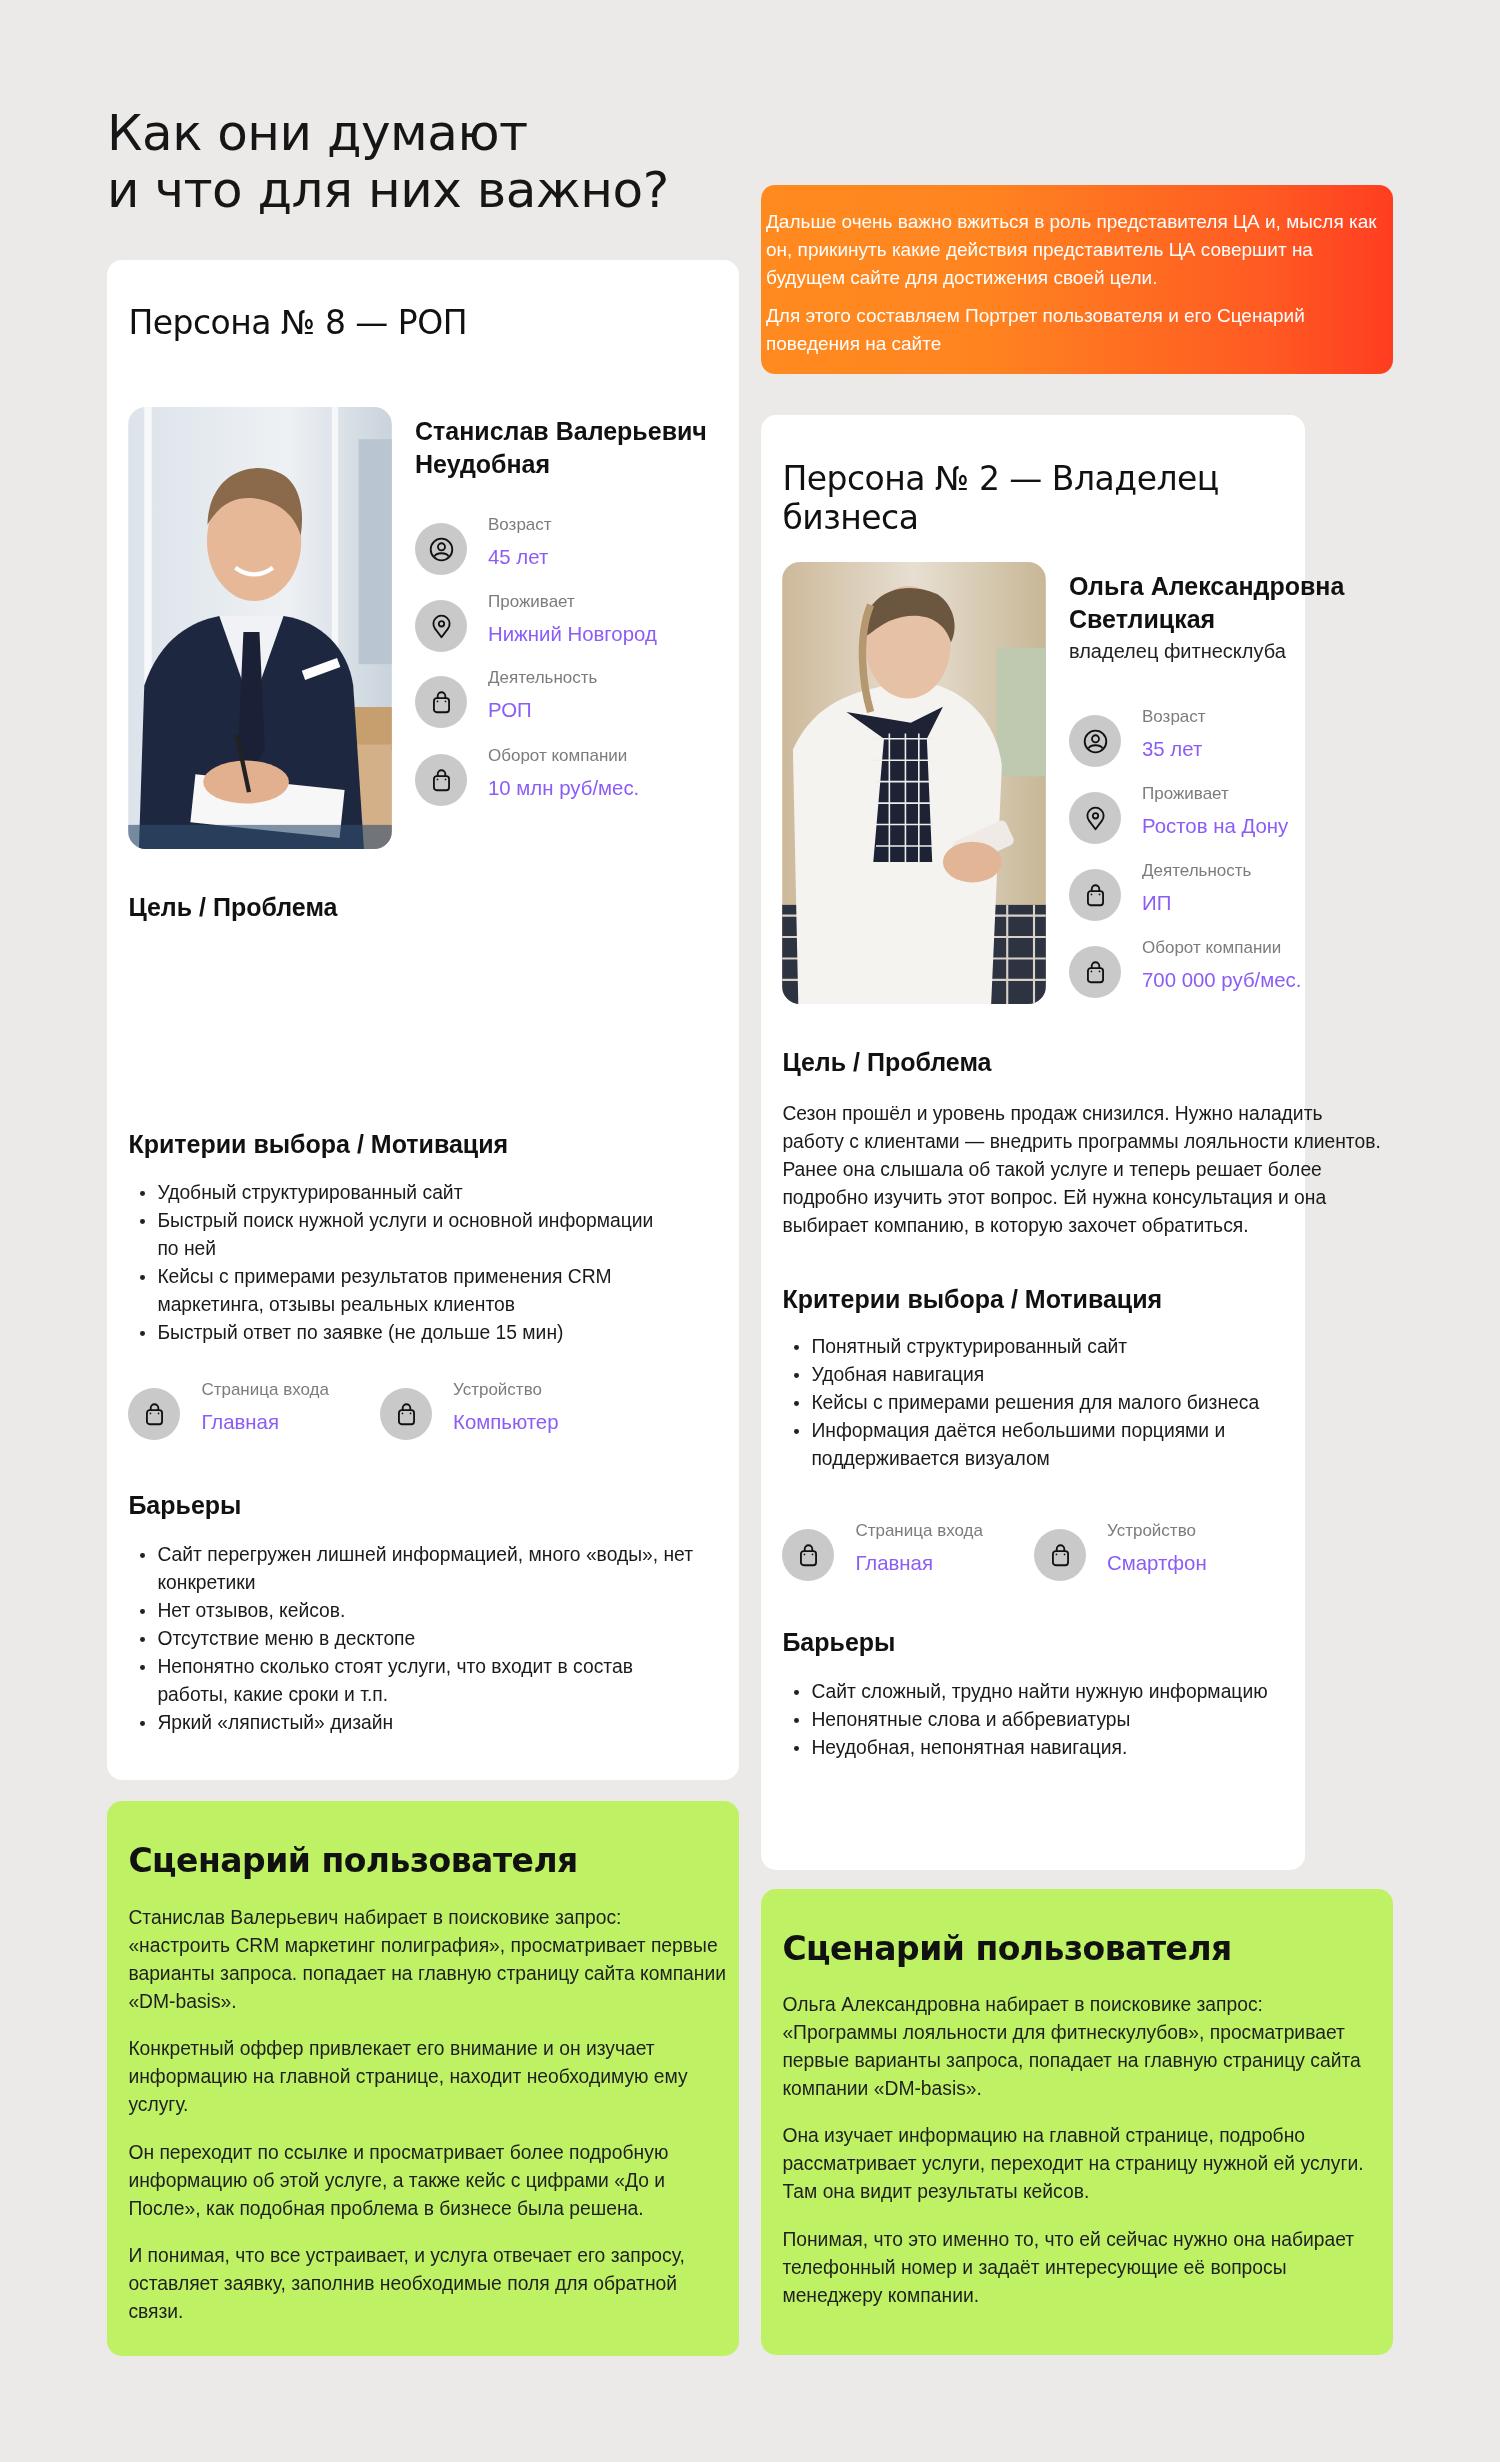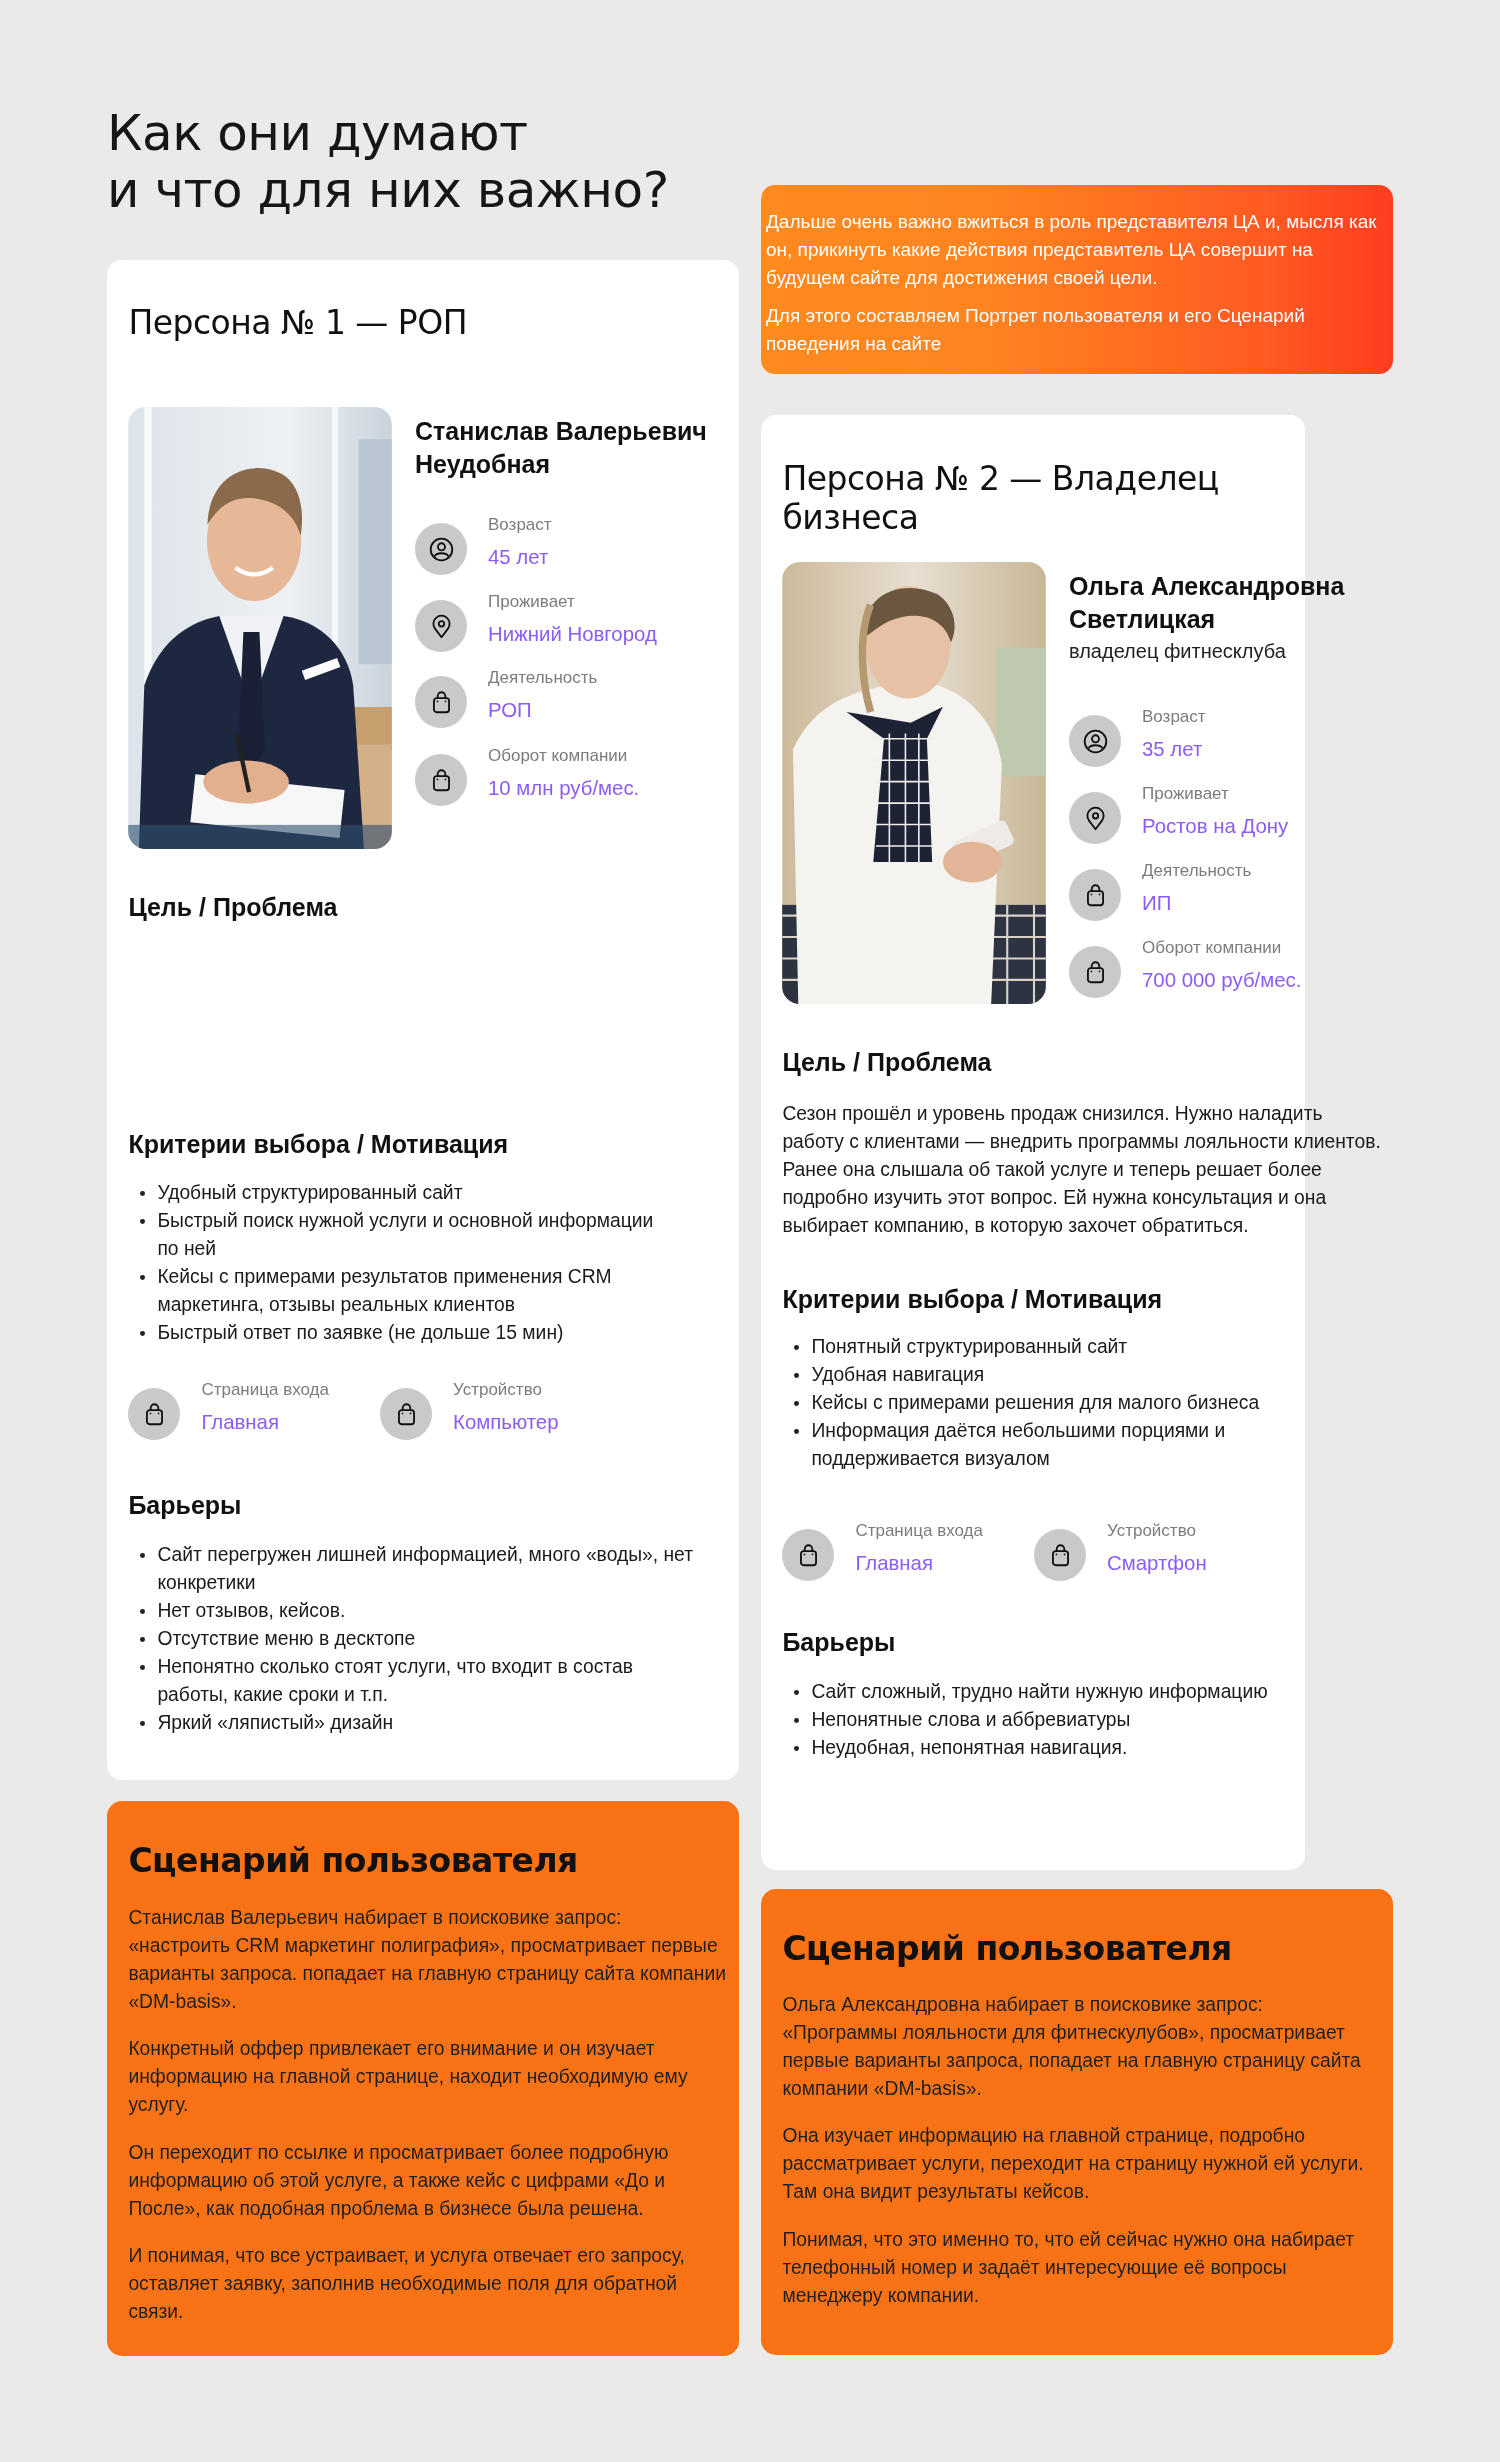--- a/index.html
+++ b/index.html
@@ -27,21 +27,21 @@
     padding: 23px 5px;
     color: #fff;
     font-size: 19px; line-height: 28px;
   }
   .banner p + p { margin-top: 9.6px; }
 
   .card {
     border-radius: 15px; background: #fff;
     padding: 0 21.4px;
   }
-  .card.gray { background: #f97316; }
+  .card.gray { background: #bef264; }
 
   .persona-title {
     font-size: 33px; line-height: 39px; font-weight: 700;
     font-family: "DejaVu Sans", sans-serif; letter-spacing: -0.5px;
   }
   .persona-title { font-weight: 500; }
 
   .photo {
     width: 264px; height: 442px; border-radius: 18px; overflow: hidden; position: absolute;
   }
@@ -114,21 +114,21 @@
     <g id="i-bag">
       <rect x="11" y="17" width="28" height="26" rx="5" fill="none" stroke="#111" stroke-width="3.4"></rect>
       <path d="M18 17 V13 A7 7 0 0 1 32 13 V17" fill="none" stroke="#111" stroke-width="3.4"></path>
       <circle cx="17.5" cy="23" r="1.6" fill="#111"></circle>
       <circle cx="32.5" cy="23" r="1.6" fill="#111"></circle>
     </g>
   </defs>
 </svg>
 
 <section class="abs card" style="left:107px; top:260px; width:632px; height:1520px;">
-  <h2 class="abs persona-title" style="left:21.4px; top:43px;">Персона № 1 — РОП</h2>
+  <h2 class="abs persona-title" style="left:21.4px; top:43px;">Персона № 8 — РОП</h2>
 
   <div class="photo" style="left:21.4px; top:147px;">
     <svg width="264" height="442" viewBox="0 0 492 825">
       <defs>
         <linearGradient id="bg1" x1="0" y1="0" x2="1" y2="0">
           <stop offset="0" stop-color="#DCE3EA"></stop>
           <stop offset="0.6" stop-color="#EEF1F4"></stop>
           <stop offset="1" stop-color="#C9D3DC"></stop>
         </linearGradient>
       </defs>

